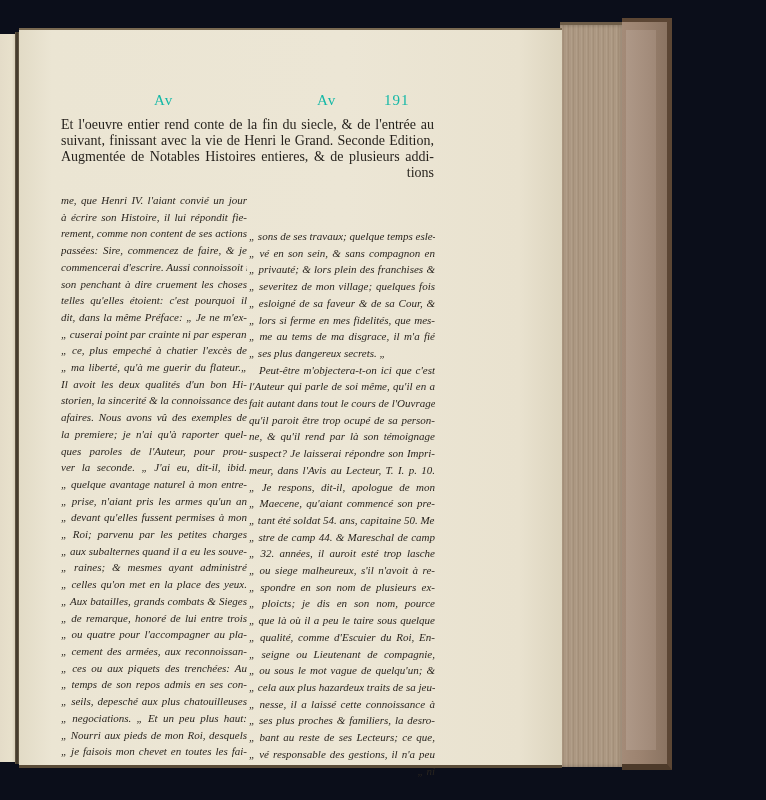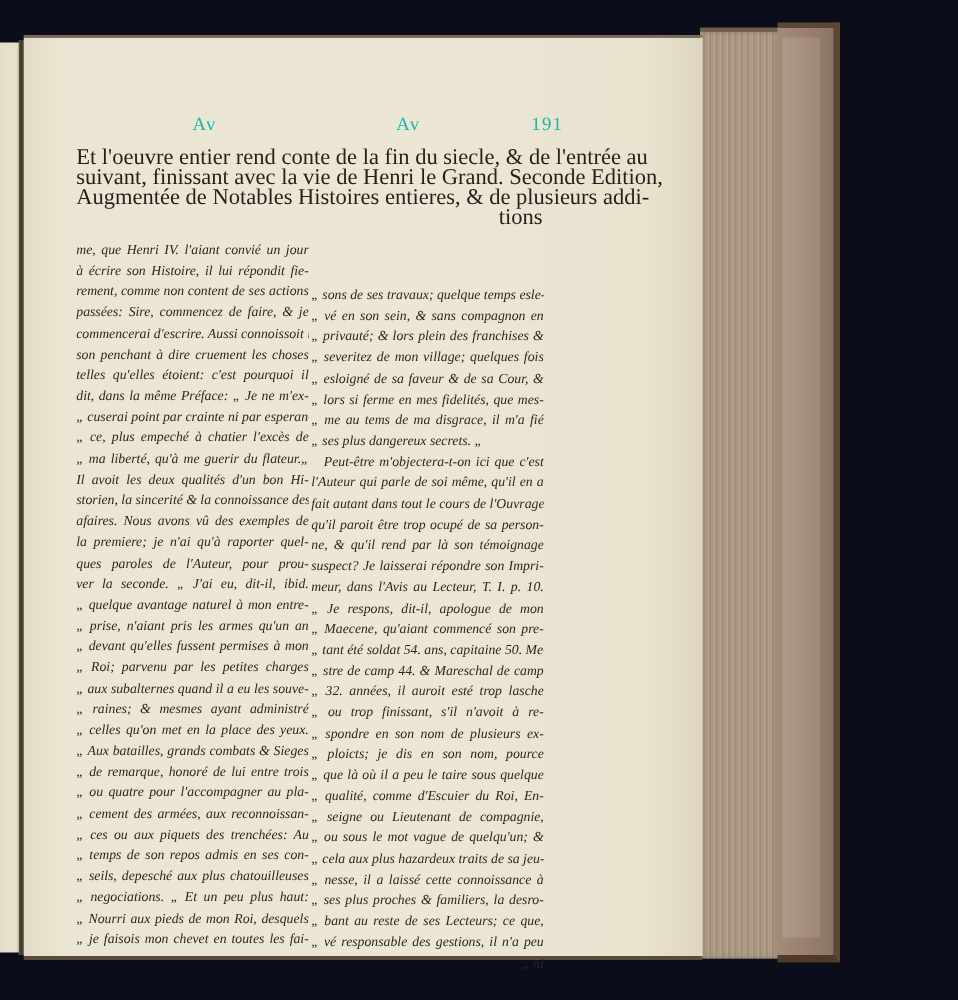--- a/index.html
+++ b/index.html
@@ -40,25 +40,25 @@
     background:linear-gradient(90deg,#b19c8c,#a38c7b);
     opacity:0.8;
   }
 
   .running-head {
     position:absolute; top:92px; left:0; width:560px; height:20px;
     font-size:15px; color:#14b8a6;
   }
   .rh-left { position:absolute; left:154px; letter-spacing:1px; }
   .rh-center { position:absolute; left:317px; letter-spacing:1px; }
-  .rh-page { position:absolute; left:425px; letter-spacing:1px; }
+  .rh-page { position:absolute; left:384px; letter-spacing:1px; }
 
   .intro {
     position:absolute; left:61px; top:117px; width:373px;
-    font-size:18px; line-height:16px; color:#231f1a;
+    font-size:14px; line-height:16px; color:#231f1a;
   }
   .intro .line { white-space:nowrap; display:block; text-align:justify; text-align-last:justify; }
   .intro .line.last { text-align:right; text-align-last:right; }
 
   .col {
     position:absolute; top:192px; width:186px;
     font-size:11px; line-height:16.7px; color:#2a251f;font-style:italic;
   }
   .col.left { left:61px; }
   .col.right { left:249px;margin-top:36px; }
@@ -143,21 +143,21 @@
       <span class="line">fait autant dans tout le cours de l'Ouvrage,</span>
       <span class="line">qu'il paroit être trop ocupé de sa person-</span>
       <span class="line">ne, &amp; qu'il rend par là son témoignage</span>
       <span class="line">suspect? Je laisserai répondre son Impri-</span>
       <span class="line">meur, dans l'Avis au Lecteur, T. I. p. 10.</span>
       <span class="line">„ Je respons, dit-il, apologue de mon</span>
       <span class="line">„ Maecene, qu'aiant commencé son pre-</span>
       <span class="line">„ tant été soldat 54. ans, capitaine 50. Me-</span>
       <span class="line">„ stre de camp 44. &amp; Mareschal de camp</span>
       <span class="line">„ 32. années, il auroit esté trop lasche</span>
-      <span class="line">„ ou trop finissant, s'il n'avoit à re-</span>
+      <span class="line">„ ou siege malheureux, s'il n'avoit à re-</span>
       <span class="line">„ spondre en son nom de plusieurs ex-</span>
       <span class="line">„ ploicts; je dis en son nom, pource</span>
       <span class="line">„ que là où il a peu le taire sous quelque</span>
       <span class="line">„ qualité, comme d'Escuier du Roi, En-</span>
       <span class="line">„ seigne ou Lieutenant de compagnie,</span>
       <span class="line">„ ou sous le mot vague de quelqu'un; &amp;</span>
       <span class="line">„ cela aux plus hazardeux traits de sa jeu-</span>
       <span class="line">„ nesse, il a laissé cette connoissance à</span>
       <span class="line">„ ses plus proches &amp; familiers, la desro-</span>
       <span class="line">„ bant au reste de ses Lecteurs; ce que,</span>

